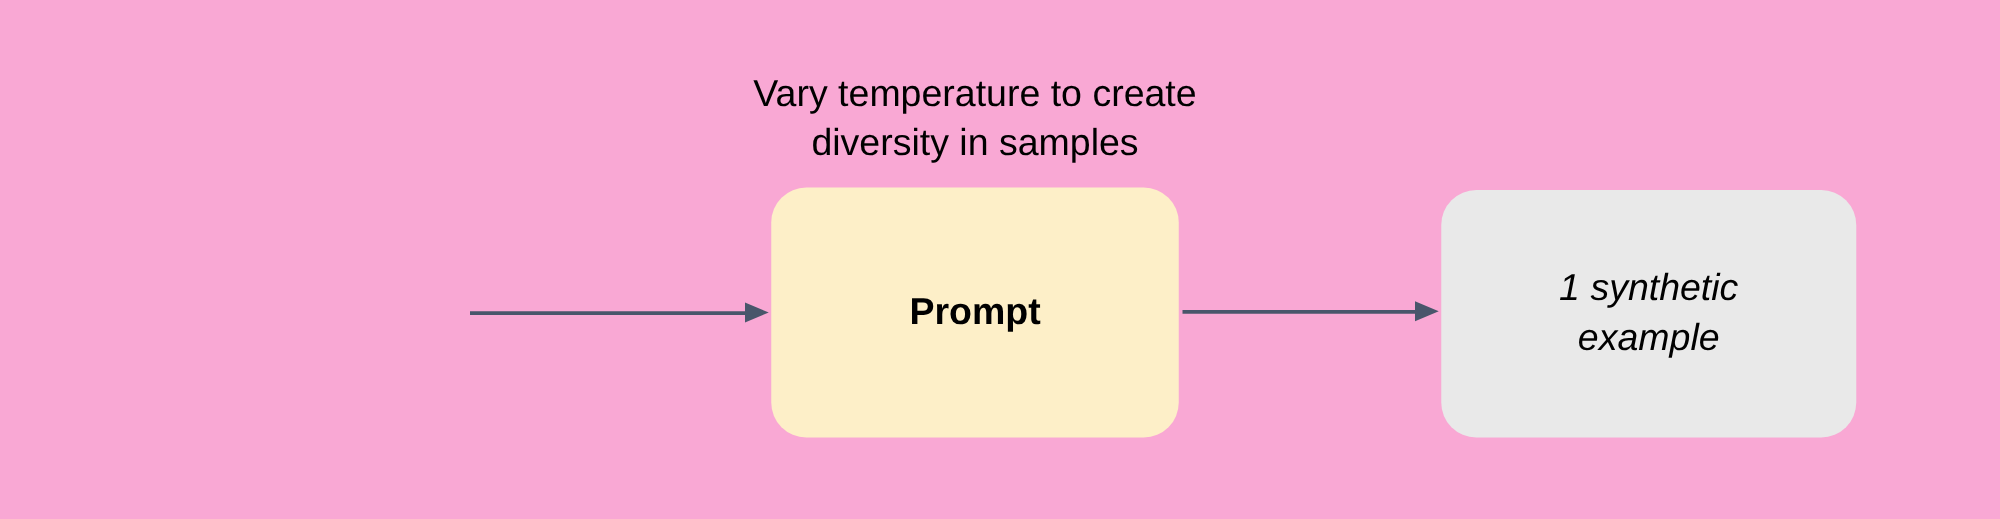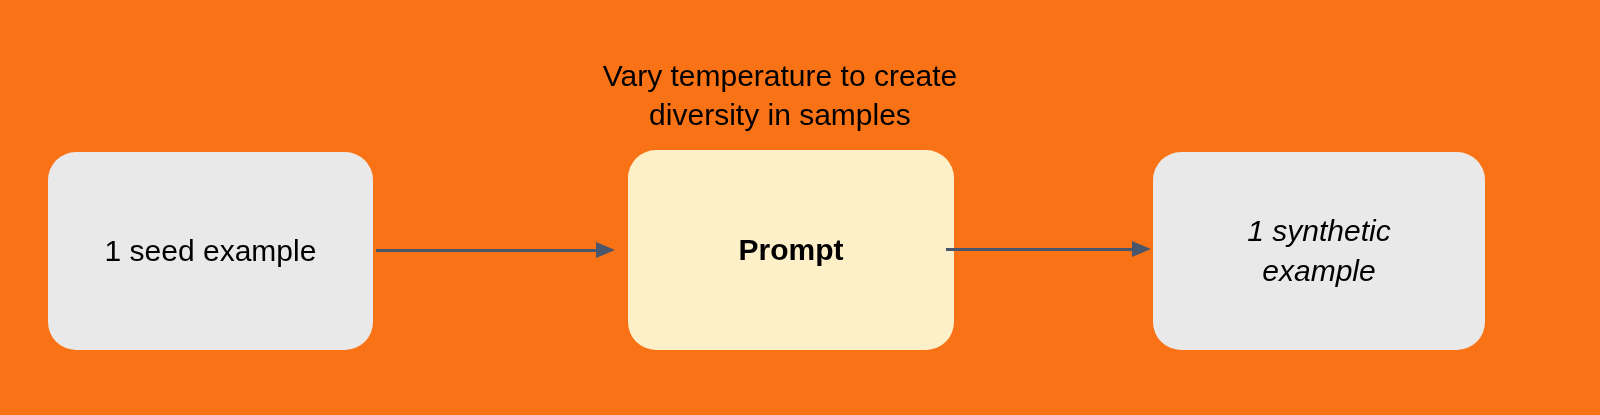--- a/index.html
+++ b/index.html
@@ -4,21 +4,21 @@
 <style>
   html, body {
     margin: 0;
     padding: 0;
     background: #ffffff;
   }
   .canvas {
     position: relative;
     width: 1600px;
     height: 415px;
-    background: #f97316;
+    background: #f9a8d4;
     overflow: hidden;
     font-family: "Liberation Sans", sans-serif;
     color: #000000;
   }
   .caption {
     position: absolute;
     left: 555px;
     top: 56px;
     width: 450px;
     text-align: center;
@@ -38,21 +38,20 @@
     text-align: center;
     white-space: pre-line;
     color: #000000;
   }
   .node-gray {
     background: #e9e9e9;
   }
   .node-yellow {
     background: #fdefc8;
     font-weight: bold;
-    margin-left: 11px;
   }
   #node-seed      { left: 48px;   top: 152px; width: 325px; height: 198px; }
   #node-prompt    { left: 617px;  top: 150px; width: 326px; height: 200px; }
   #node-synthetic { left: 1153px; top: 152px; width: 332px; height: 198px; font-style: italic; }
   .arrow {
     position: absolute;
     display: flex;
     align-items: center;
     height: 16px;
   }
@@ -72,23 +71,20 @@
   #arrow-prompt-to-synthetic{ left: 946px; top: 241px; width: 205px; }
 </style>
 </head>
 <body>
 
 <div class="canvas">
 
   <div class="caption">Vary temperature to create
 diversity in samples</div>
 
-  <div class="node node-gray" id="node-seed">
-    <span>1 seed example</span>
-  </div>
 
   <div class="arrow" id="arrow-seed-to-prompt">
     <span class="shaft"></span>
     <span class="head"></span>
   </div>
 
   <div class="node node-yellow" id="node-prompt">
     <span>Prompt</span>
   </div>
 

